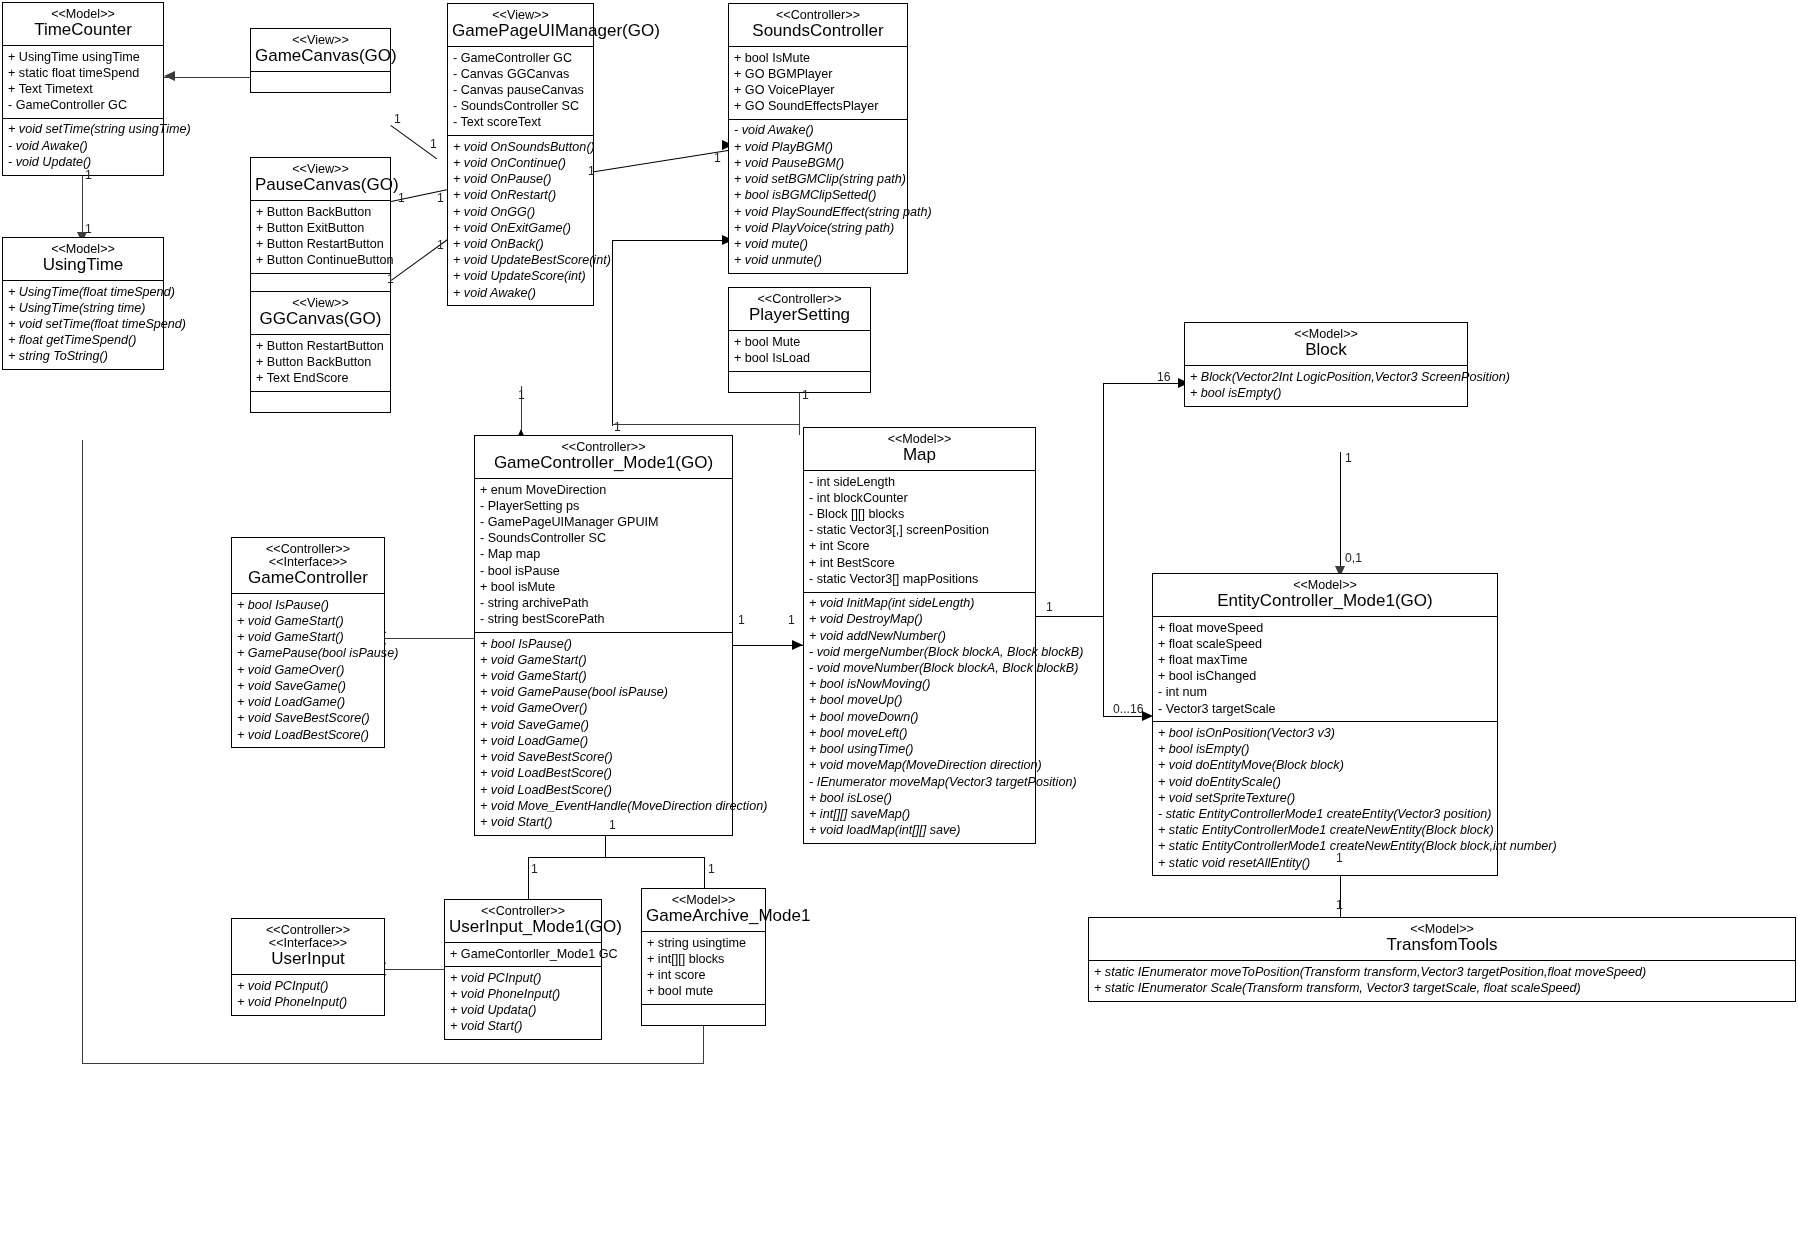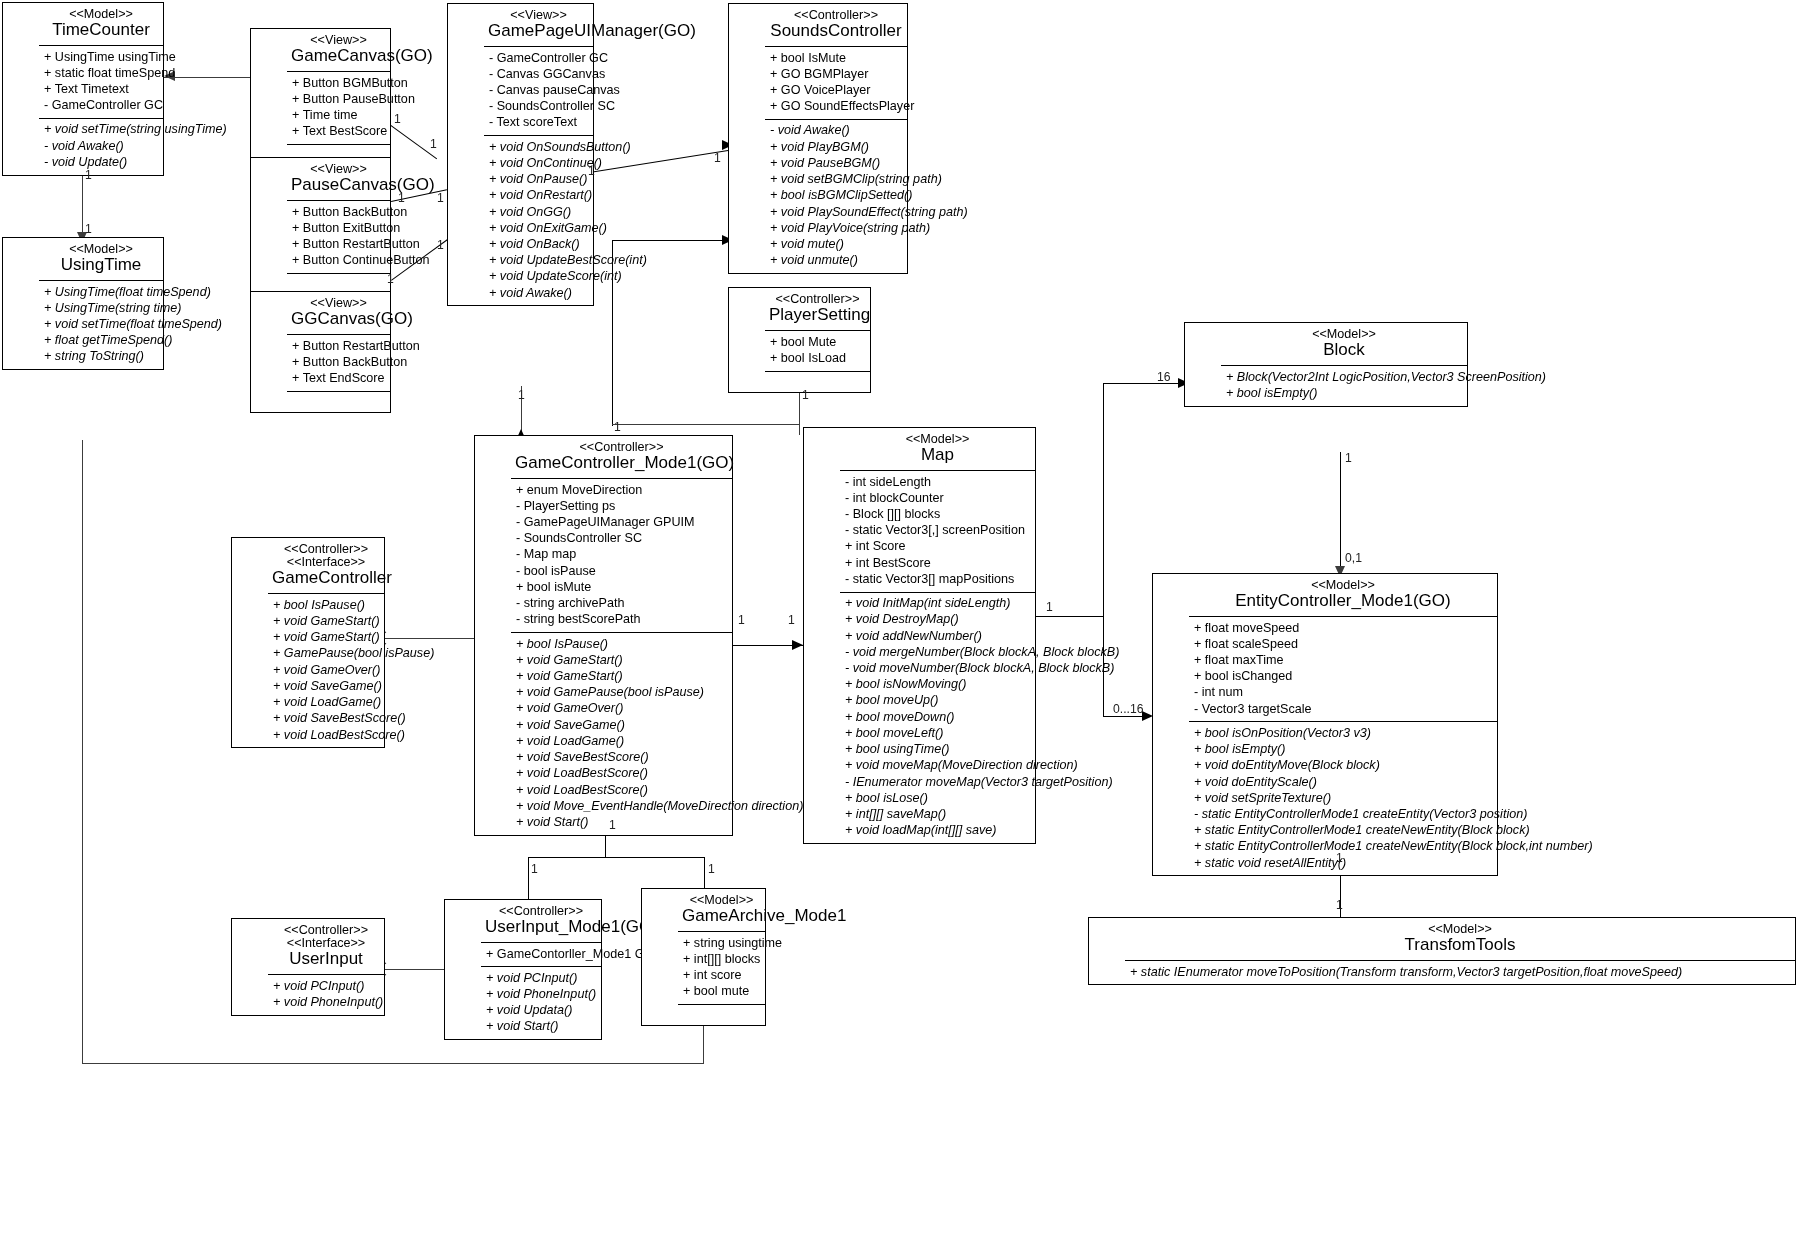--- a/index.html
+++ b/index.html
@@ -19,21 +19,20 @@
     overflow: hidden;
   }
   .uml-class {
     position: absolute;
     box-sizing: border-box;
     border: 1.3px solid #000;
     background: #ffffff;
     font-size: 12.6px;
     line-height: 1.05;
     z-index: 5;
-    padding-left: 36px;
   }
   .uml-header {
     text-align: center;
     padding: 5px 4px 6px 4px;
     border-bottom: 1.3px solid #000;
     white-space: nowrap;
   }
   .uml-header .stereo {
     display: block;
     font-size: 12.6px;
@@ -239,26 +238,20 @@
       <div class="uml-row">+ float getTimeSpend()</div>
       <div class="uml-row">+ string ToString()</div>
     </div>
   </div>
 
   <div class="uml-class" id="c-gamecanvas" style="left:250px; top:28px; width:141px;">
     <div class="uml-header">
       <span class="stereo">&lt;&lt;View&gt;&gt;</span>
       <span class="cname">GameCanvas(GO)</span>
     </div>
-    <div class="uml-section">
-      <div class="uml-row">+ Button BGMButton</div>
-      <div class="uml-row">+ Button PauseButton</div>
-      <div class="uml-row">+ Time time</div>
-      <div class="uml-row">+ Text BestScore</div>
-    </div>
     <div class="uml-section empty-sec"></div>
   </div>
 
   <div class="uml-class" id="c-pausecanvas" style="left:250px; top:157px; width:141px;">
     <div class="uml-header">
       <span class="stereo">&lt;&lt;View&gt;&gt;</span>
       <span class="cname">PauseCanvas(GO)</span>
     </div>
     <div class="uml-section">
       <div class="uml-row">+ Button BackButton</div>
@@ -465,20 +458,21 @@
     </div>
   </div>
 
   <div class="uml-class" id="c-transformtools" style="left:1088px; top:917px; width:708px;">
     <div class="uml-header">
       <span class="stereo">&lt;&lt;Model&gt;&gt;</span>
       <span class="cname">TransfomTools</span>
     </div>
     <div class="uml-section">
       <div class="uml-row">+ static IEnumerator moveToPosition(Transform transform,Vector3 targetPosition,float moveSpeed)</div>
+      <div class="uml-row">+ static IEnumerator Scale(Transform transform, Vector3 targetScale, float scaleSpeed)</div>
     </div>
   </div>
 
   <div class="uml-class" id="c-userinput-iface" style="left:231px; top:918px; width:154px;">
     <div class="uml-header">
       <span class="stereo">&lt;&lt;Controller&gt;&gt;</span>
       <span class="stereo">&lt;&lt;Interface&gt;&gt;</span>
       <span class="cname">UserInput</span>
     </div>
     <div class="uml-section">

